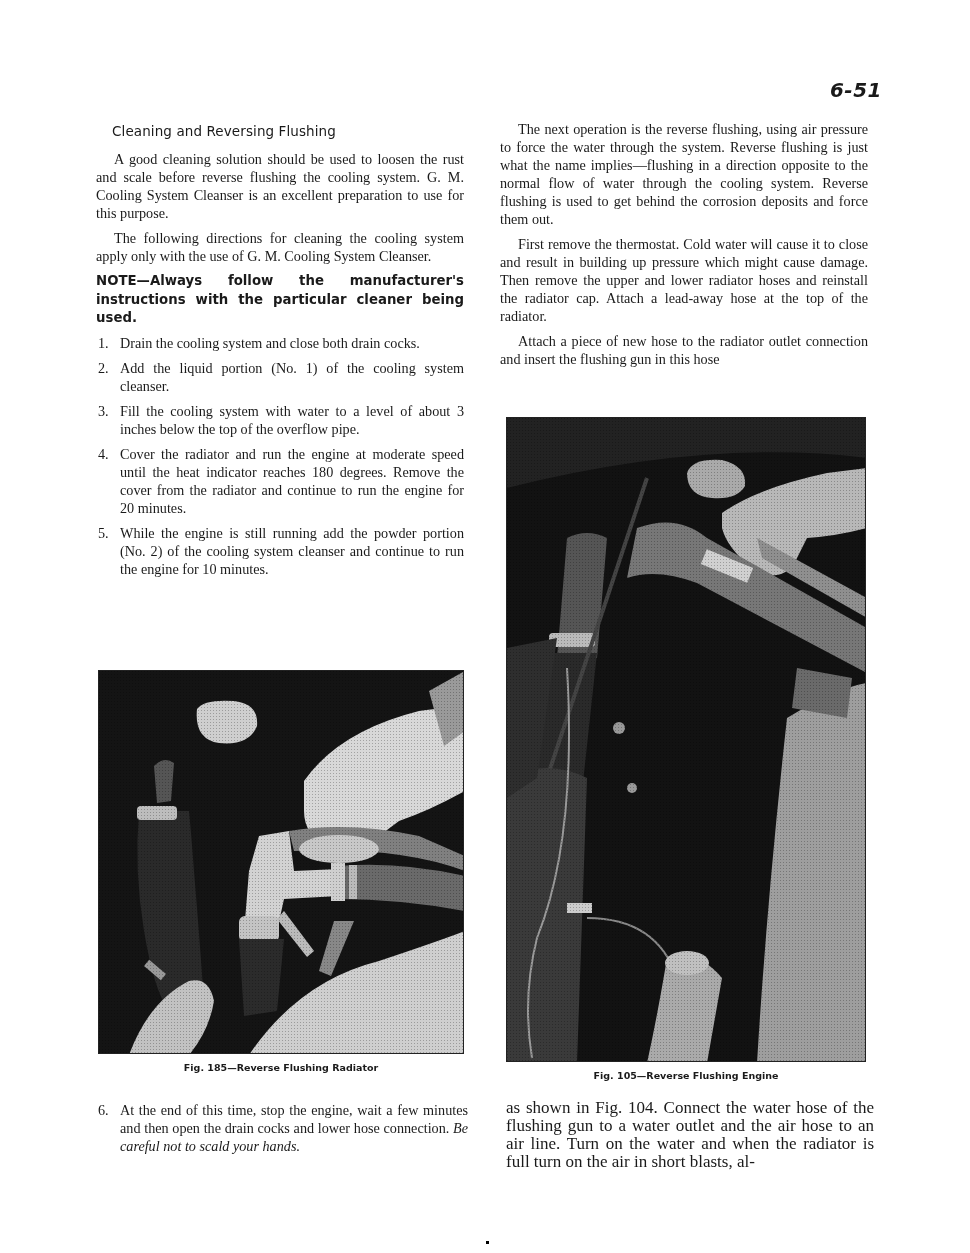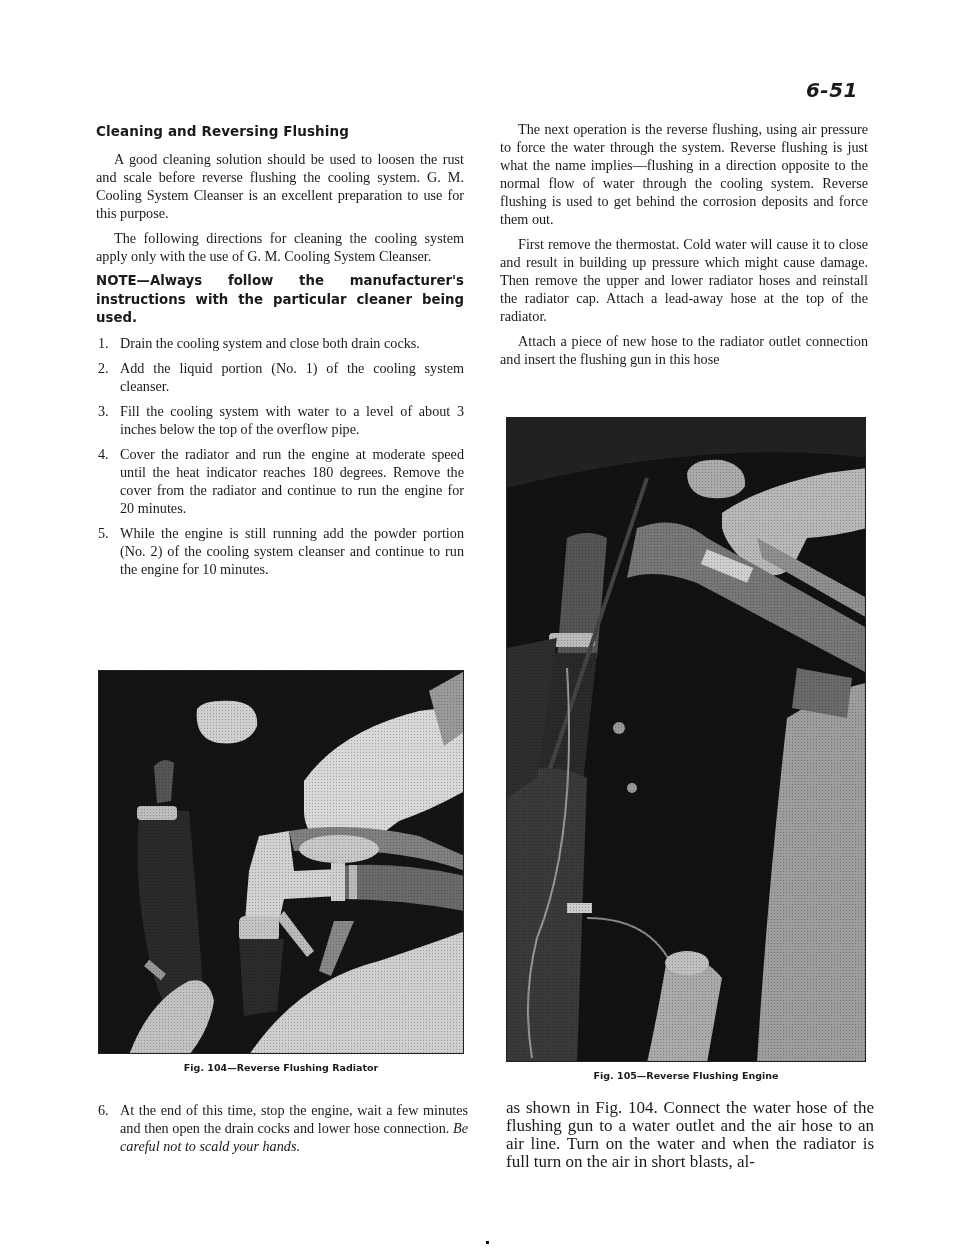--- a/index.html
+++ b/index.html
@@ -1,21 +1,21 @@
 <!DOCTYPE html>
 <html><head>
 <meta charset="utf-8">
 <style>
   html, body { margin: 0; padding: 0; background: #ffffff; }
   body { width: 970px; height: 1253px; position: relative; overflow: hidden; font-family: "Liberation Serif", "DejaVu Serif", serif; color: #1a1a1a; }
-  .page-number { position: absolute; top: 78px; right: 112px; font-family: "DejaVu Sans", sans-serif; font-weight: bold; font-style: italic; font-size: 20px; letter-spacing: 0.5px; }
+  .page-number { position: absolute; top: 78px; right: 88px; font-family: "DejaVu Sans", sans-serif; font-weight: bold; font-style: italic; font-size: 20px; letter-spacing: 0.5px; }
   .col { position: absolute; width: 368px; font-size: 14.2px; line-height: 18px; text-align: justify; }
   .col-left { left: 96px; top: 122px; }
   .col-right { left: 500px; top: 120px; }
-  .heading { font-family: "DejaVu Sans", sans-serif; font-weight: bold; font-size: 13.5px; margin: 0 0 10px 0; letter-spacing: 0.1px; }
+  .heading { font-family: "DejaVu Sans", sans-serif; font-weight: normal; font-size: 13.5px; margin: 0 0 10px 16px; letter-spacing: 0.1px; }
   p { margin: 0 0 7px 0; text-indent: 18px; }
   .note { font-family: "DejaVu Sans", sans-serif; font-weight: bold; font-size: 13.3px; line-height: 18.5px; margin: 4px 0 6px 0; text-indent: 0; word-spacing: 3px; }
   ol { list-style: none; margin: 0; padding: 0; }
   ol li { position: relative; padding-left: 24px; margin-bottom: 7px; }
   ol li .num { position: absolute; left: 2px; top: 0; }
   .italic { font-style: italic; }
   .caution { display: block; padding-left: 12px; font-style: italic; }
   .figure { position: absolute; border: 1px solid #222; box-sizing: border-box; overflow: hidden; background: #111; }
   .fig104 { left: 98px; top: 670px; width: 366px; height: 384px; }
   .fig105 { left: 506px; top: 417px; width: 360px; height: 645px; }
@@ -94,21 +94,21 @@
     <path d="M185 240 L215 280 L208 286 L178 248 Z" fill="#bbb"></path>
     <path d="M235 250 L255 250 L232 305 L220 300 Z" fill="#888"></path>
 
     <path d="M150 384 Q200 310 280 290 Q340 270 366 260 L366 384 Z" fill="#cfcfcf"></path>
 
     <path d="M30 384 Q50 330 90 310 Q110 305 115 330 Q110 360 90 384 Z" fill="#c2c2c2"></path>
     <rect x="45" y="295" width="22" height="8" fill="#999" transform="rotate(40 56 299)"></rect>
     <rect width="366" height="384" fill="url(#screen1)"></rect>
   </svg>
 </div>
-<div class="caption cap104">Fig. 104—Reverse Flushing Radiator</div>
+<div class="caption cap104">Fig. 185—Reverse Flushing Radiator</div>
 
 <div class="bottom-left">
   <ol>
     <li>
       <span class="num">6.</span>
       <span>At the end of this time, stop the engine, wait a few minutes and then open the drain cocks and lower hose connection.</span>
       <span class="italic">Be careful not to scald your hands.</span>
     </li>
   </ol>
 </div>

